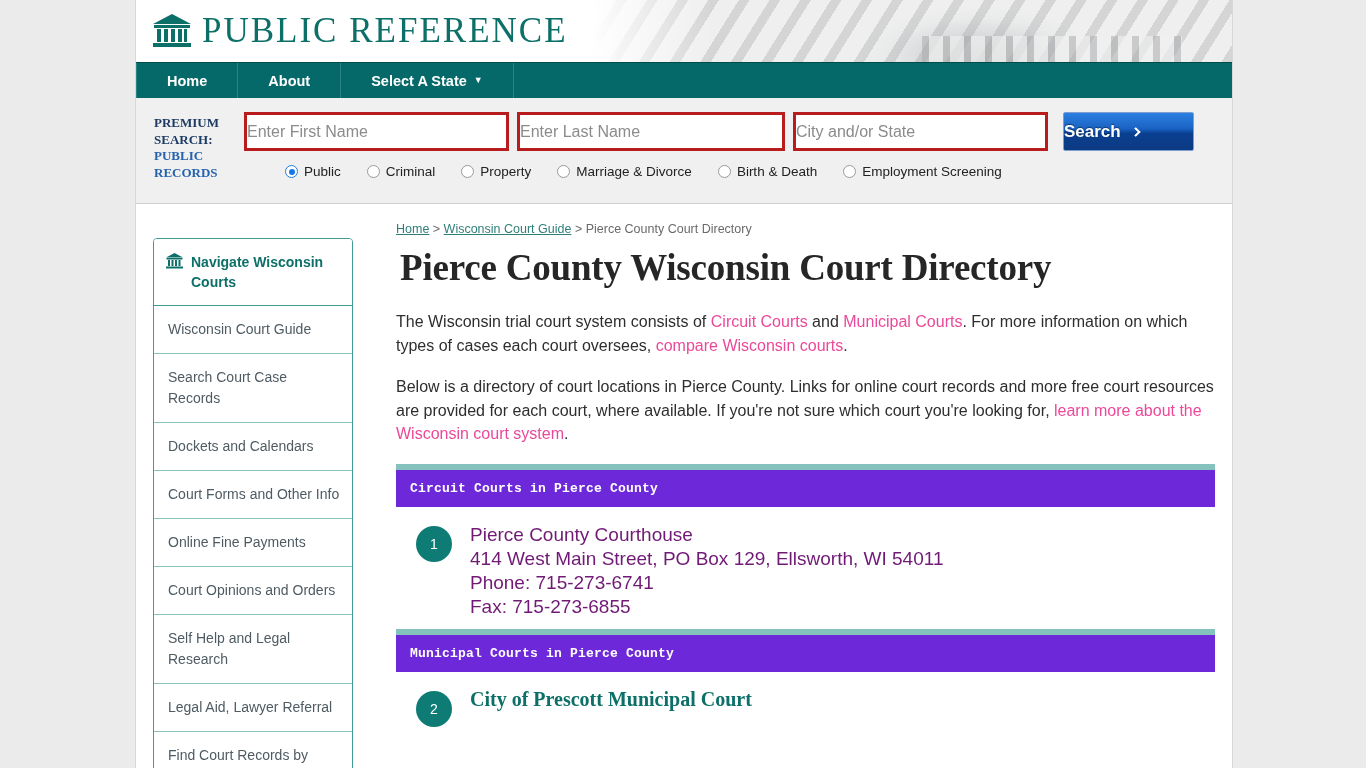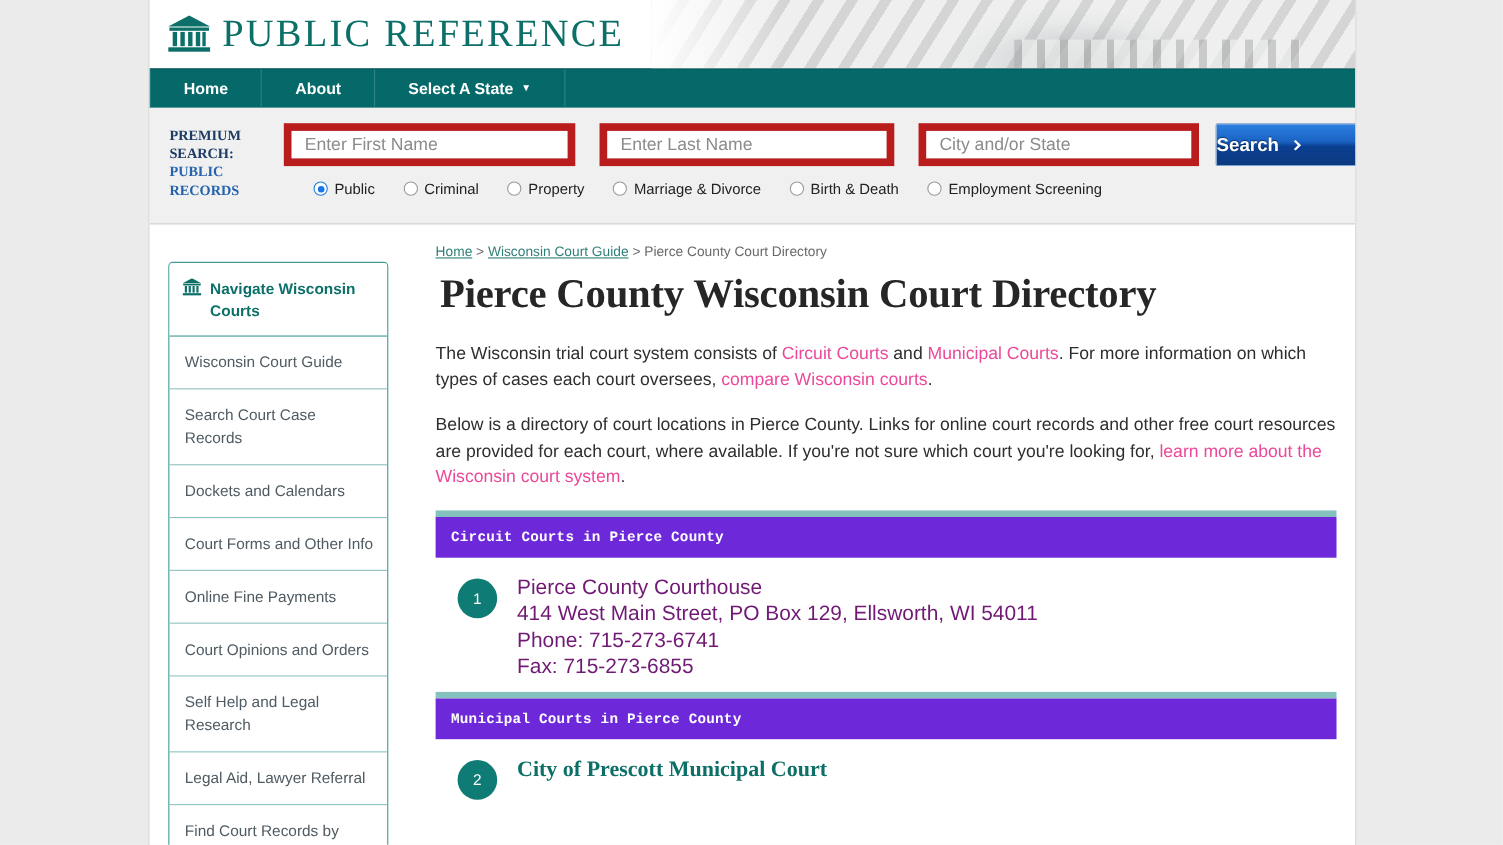--- a/index.html
+++ b/index.html
@@ -108,27 +108,26 @@
     line-height: 16.5px;
     padding-top: 3px;
   }
   .premium-label .l1 { color: #1d3b63; display: block; }
   .premium-label .l2 { color: #2563ac; display: block; cursor: pointer; }
   .search-right { flex: 1 1 auto; padding-left: 4px; }
   .search-row { display: flex; align-items: flex-start; gap: 8px; }
   .txt-input {
     height: 39px;
     background: #ffffff;
-    border: 7px solid #b91c1c;
+    border: 3px solid #b91c1c;
     font-size: 16px;
     color: #111;
-    padding: 0 12px;
+    padding: 0 0;
     font-family: "Liberation Sans", sans-serif;
     outline: none;
-    margin-left: 14px;
   }
   .txt-input::placeholder { color: #8b8b8b; }
   #first-name { width: 265px; }
   #last-name  { width: 268px; }
   #city-state { width: 255px; }
   .search-btn {
     width: 131px; height: 39px;
     border: 1px solid #7b9fd0;
     border-radius: 2px;
     background: linear-gradient(to bottom, #2c7fe0 0%, #1a63c4 42%, #0a3f91 55%, #0c3a81 100%);
@@ -418,21 +417,21 @@
         <a>Home</a><span class="sep"> &gt; </span><a>Wisconsin Court Guide</a><span class="sep"> &gt; </span><span>Pierce County Court Directory</span>
       </div>
 
       <h1 class="page-title">Pierce County Wisconsin Court Directory</h1>
 
       <p class="intro">
         <span>The Wisconsin trial court system consists of </span><a>Circuit Courts</a><span> and </span><a>Municipal Courts</a><span>. For more information on which types of cases each court oversees, </span><a>compare Wisconsin courts</a><span>.</span>
       </p>
 
       <p class="intro">
-        <span>Below is a directory of court locations in Pierce County. Links for online court records and other free court resources are provided for each court, where available. If you're not sure which court you're looking for, </span><a>learn more about the Wisconsin court system</a><span>.</span>
+        <span>Below is a directory of court locations in Pierce County. Links for online court records and more free court resources are provided for each court, where available. If you're not sure which court you're looking for, </span><a>learn more about the Wisconsin court system</a><span>.</span>
       </p>
 
       <div>
         <div class="section-strip"></div>
         <div class="section-head">Circuit Courts in Pierce County</div>
         <div class="court-block">
           <div class="court-num">1</div>
           <div class="court-info">
             <div class="court-line">Pierce County Courthouse</div>
             <div class="court-line">414 West Main Street, PO Box 129, Ellsworth, WI 54011</div>

